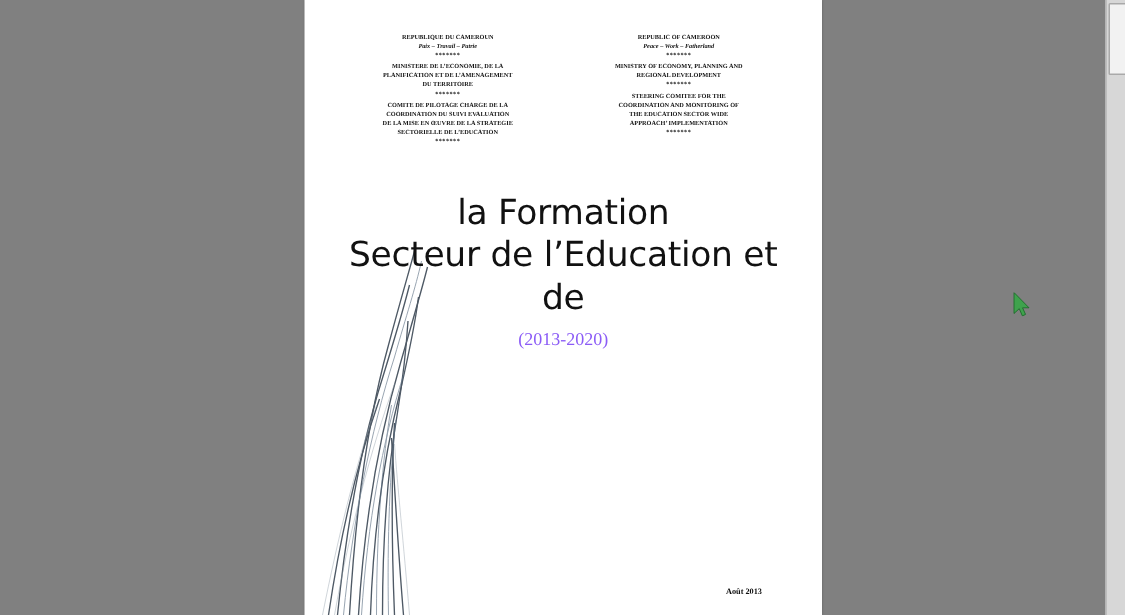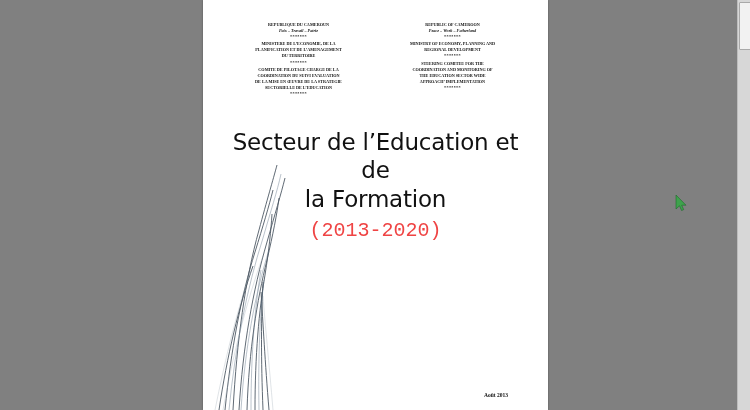--- a/index.html
+++ b/index.html
@@ -86,23 +86,23 @@
   .doc-title {
     font-family: "DejaVu Sans", sans-serif;
     font-size: 23px;
     line-height: 1.23;
     color: #111;
     font-weight: normal;
     letter-spacing: -0.2px;
   }
 
   .doc-period {
-    font-family: Liberation Mono, monospace;
-    font-size: 20px;
-    color: #ef4444;
+    font-family: Liberation Serif, serif;
+    font-size: 12px;
+    color: #8b5cf6;
     margin-top: 6px;
   }
 
   
   .doc-date {
     position: absolute;
     right: 40px;
     bottom: 12px;
     font-family: "Liberation Serif", serif;
     font-size: 5.5px;
@@ -210,22 +210,22 @@
           <div>COORDINATION AND MONITORING  OF</div>
           <div>THE EDUCATION SECTOR WIDE</div>
           <div>APPROACH’ IMPLEMENTATION</div>
           <div class="sep">*******</div>
         </div>
       </div>
 
     </div>
 
     <div class="title-wrap">
+      <div class="doc-title">la Formation</div>
       <div class="doc-title">Secteur de l’Education et de</div>
-      <div class="doc-title">la Formation</div>
       <div class="doc-period">(2013-2020)</div>
     </div>
 
     <div class="doc-date">Août 2013</div>
 
   </div>
 
   <div id="scrollbar">
     <div id="scroll-thumb"></div>
   </div>

